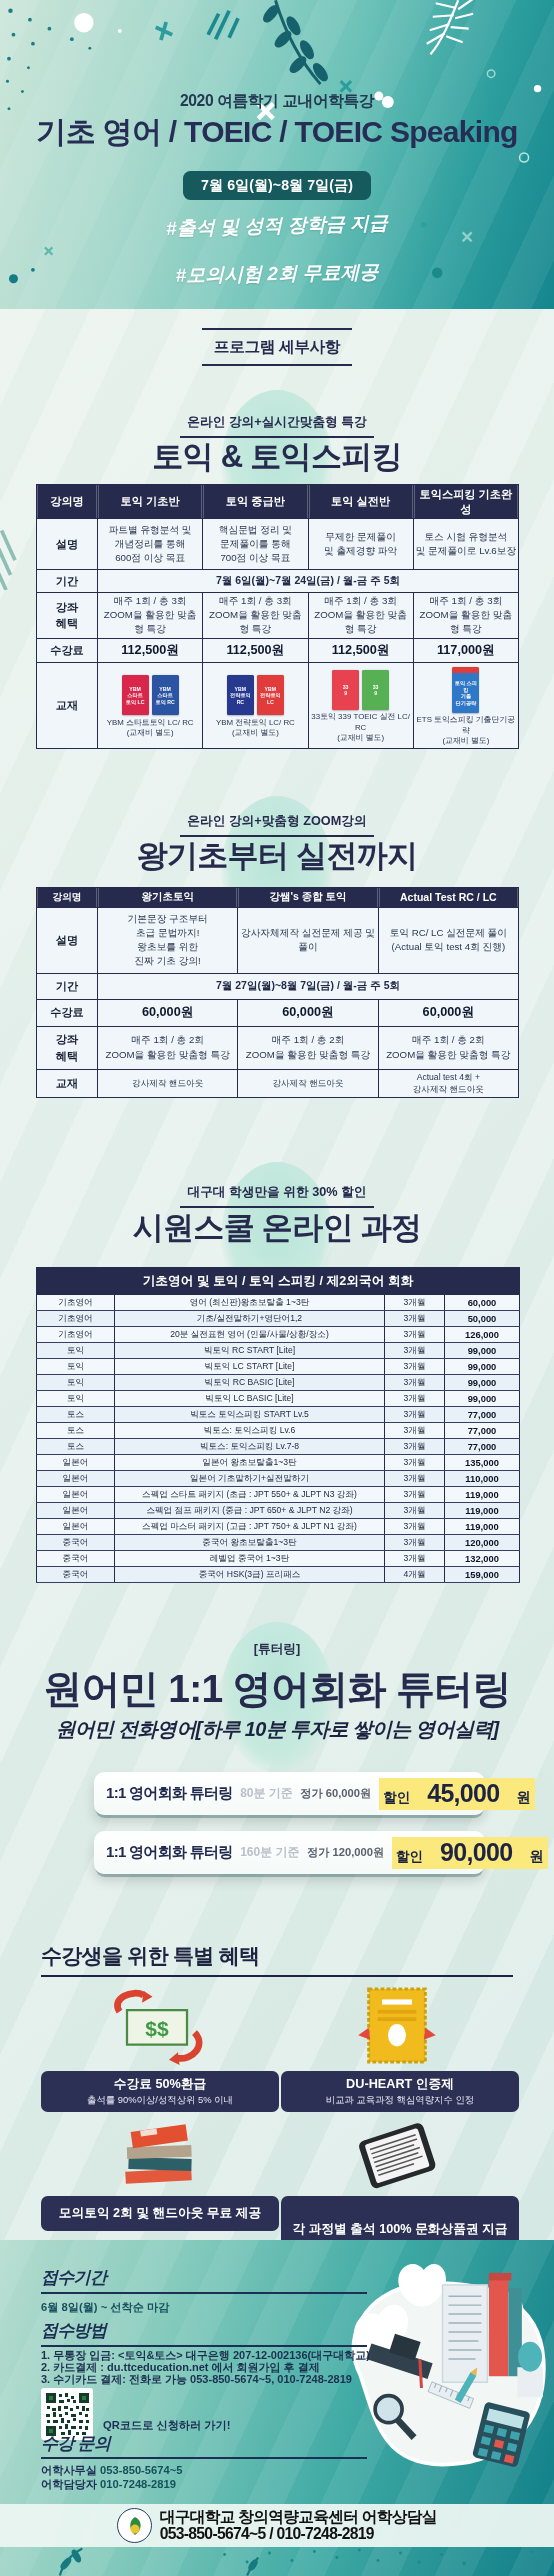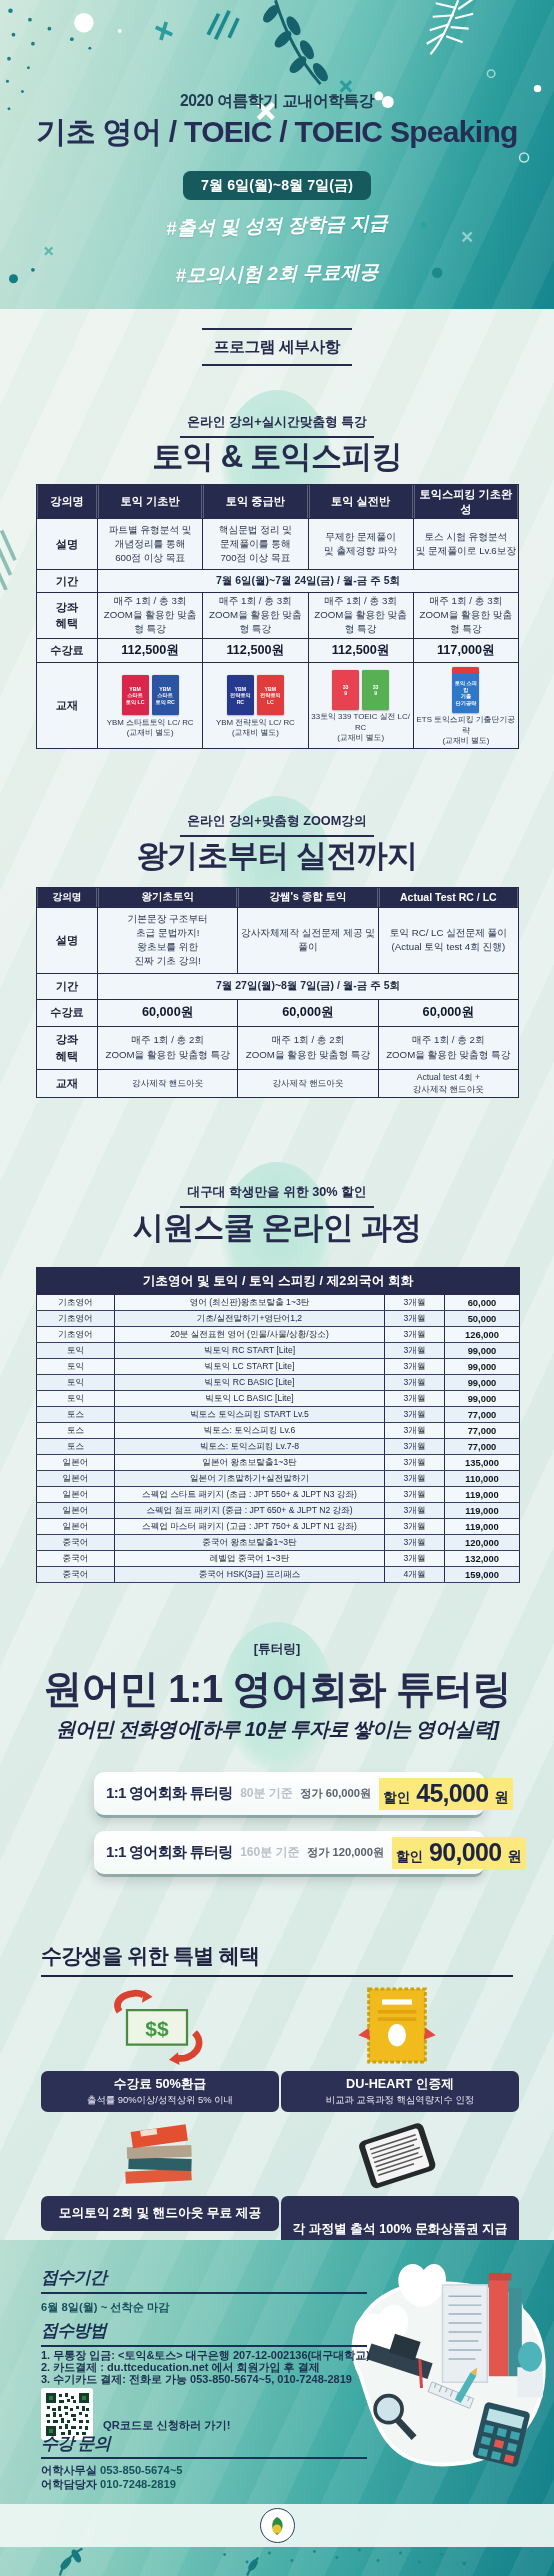--- a/index.html
+++ b/index.html
@@ -63,21 +63,21 @@
 
   
   .hand{font-size:20px;font-weight:bold;font-style:italic;color:#1d2442;letter-spacing:-0.7px;}
   .tnote{font-size:11.2px;font-weight:bold;color:#2a3350;}
   .tcard{position:absolute;left:94px;width:367px;height:43px;background:linear-gradient(#ffffff,#f4faf8);
     border-radius:10.5px;box-shadow:0 4.5px 0 -1.5px rgba(40,95,95,.35),0 6.7px 12px rgba(0,0,0,.15);
     display:flex;align-items:center;padding:0 12px;gap:7.5px;}
   .tcard .tname{font-size:15px;font-weight:bold;color:#222a50;letter-spacing:-0.7px;white-space:nowrap;}
   .tcard .tbadge{font-size:12px;font-weight:bold;color:#b9bfc9;text-shadow:0 0.7px 0 #fff;white-space:nowrap;}
   .tcard .treg{font-size:11.2px;font-weight:bold;color:#5a616e;margin-left:auto;white-space:nowrap;}
-  .tcard .tdisc{background:#fce97d;padding:1.5px 4.5px;display:flex;align-items:baseline;gap:6px;white-space:nowrap;}
+  .tcard .tdisc{background:#fce97d;padding:1.5px 4.5px;display:flex;align-items:baseline;gap:17px;white-space:nowrap;}
   .tcard .tdisc .dl{font-size:13.5px;font-weight:bold;color:#1c2442;}
   .tcard .tdisc .dv{font-size:25px;font-weight:bold;color:#1c2442;letter-spacing:-0.7px;}
   .tcard .tdisc .dw{font-size:14.2px;font-weight:bold;color:#1c2442;}
 
   
   .ben-head{left:41px;font-size:21px;font-weight:bold;color:#1d2340;letter-spacing:-0.7px;}
   .ben-line{left:41px;width:472px;height:1.5px;background:#1d2340;}
   .ben-box{position:absolute;width:232px;background:#2b3054;border-radius:6.7px;color:#fff;text-align:center;
     padding:5.2px 3px;}
   .ben-box .bt{font-size:12.7px;font-weight:bold;line-height:1.3;}
@@ -650,20 +650,24 @@
       <span class="cv">010-7248-2819</span>
     </div>
 
     <div class="footer">
       <div class="logo-circle">
         <svg width="24" height="24" viewBox="0 0 32 32">
             <path d="M16 4 C 26 8, 26 22, 16 28 C 8 22, 7 9, 16 4 Z" fill="#2d8a3e"></path>
             <circle cx="16" cy="20" r="6" fill="#e8c531"></circle>
           </svg>
       </div>
+      <div class="ftxt">
+        <div>대구대학교 창의역량교육센터 어학상담실</div>
+        <div>053-850-5674~5 / 010-7248-2819</div>
+      </div>
     </div>
 
     <svg class="abs" style="top:307px;left:0;" width="554" height="28.5" viewBox="0 0 740 38">
       <g fill="#1c8a8a">
         <circle cx="420" cy="6" r="2"></circle>
           <circle cx="450" cy="14" r="2"></circle>
           <circle cx="480" cy="4" r="2"></circle>
           <circle cx="505" cy="18" r="2"></circle>
         <circle cx="535" cy="8" r="2"></circle>
           <circle cx="560" cy="20" r="2"></circle>

